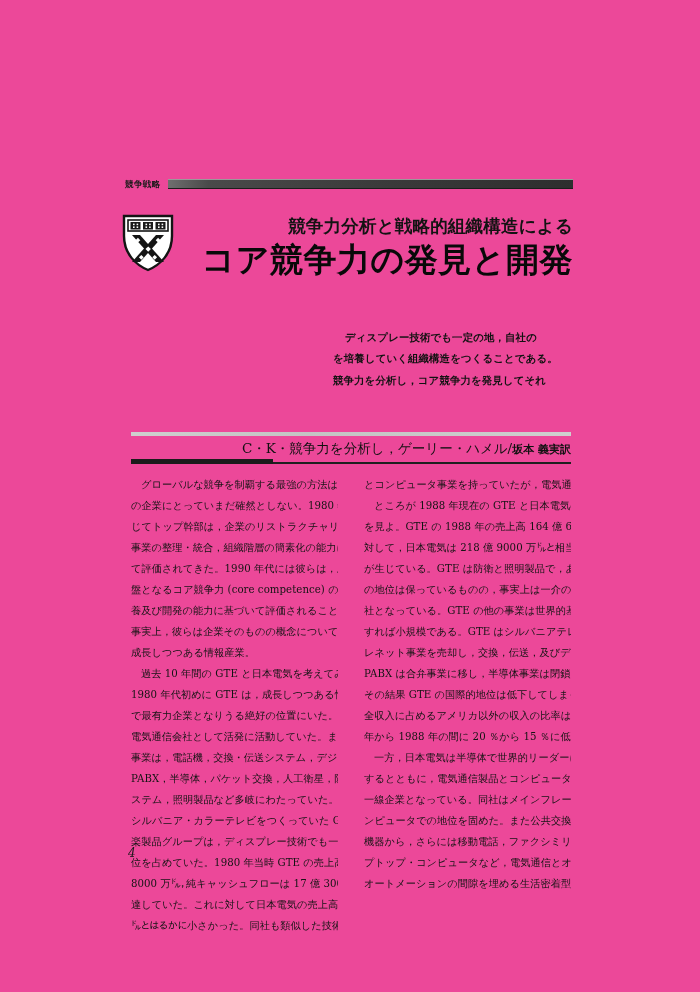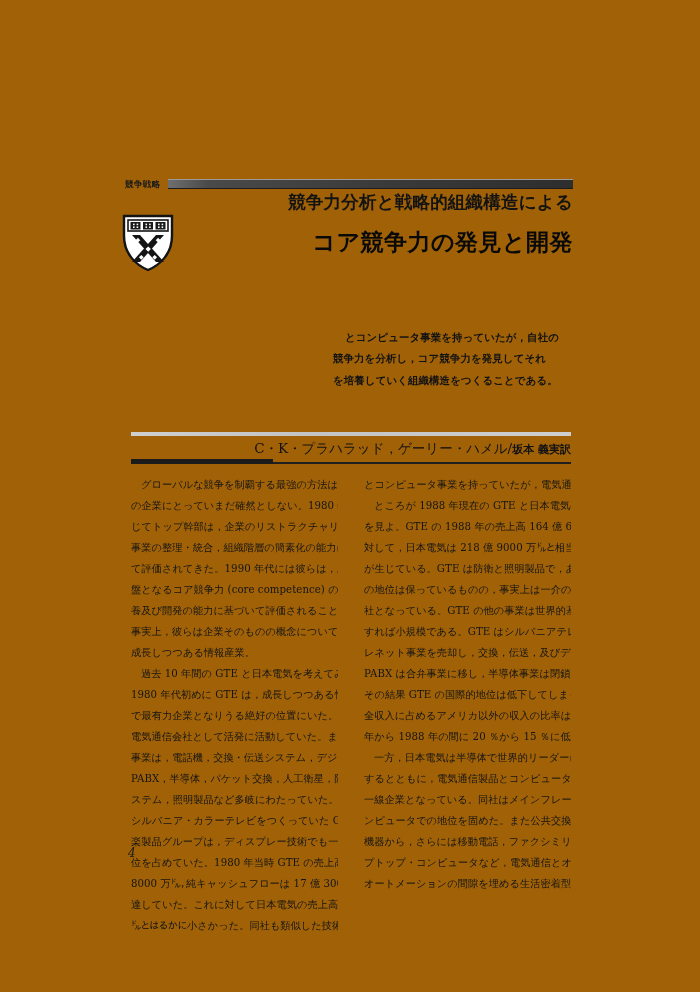--- a/index.html
+++ b/index.html
@@ -16,21 +16,21 @@
     color: #111111;
     overflow: hidden;
   }
 
   .page {
     position: absolute;
     left: 0;
     top: 0;
     width: 700px;
     height: 992px;
-    background: #a16207;
+    background: #ec4899;
   }
 
   
   .runhead {
     position: absolute;
     left: 125px;
     top: 176px;
     width: 448px;
     height: 16px;
     display: flex;
@@ -60,37 +60,37 @@
     left: 122px;
     top: 214px;
     width: 52px;
     height: 58px;
   }
 
   
   .title-block {
     position: absolute;
     left: 190px;
-    top: 192px;
+    top: 216px;
     width: 383px;
     text-align: right;
   }
   .subtitle {
     font-family: "DejaVu Serif", serif;
     font-size: 17.5px;
     font-weight: bold;
     letter-spacing: 0.2px;
     color: #131313;
     line-height: 1.18;
     white-space: nowrap;
   }
   .maintitle {
-    margin-top: 16px;
-    font-family: Liberation Sans, sans-serif;
-    font-size: 23px;
+    margin-top: 6px;
+    font-family: Liberation Mono, monospace;
+    font-size: 33px;
     font-weight: bold;
     letter-spacing: 0.5px;
     color: #090909;
     line-height: 1.2;
     white-space: nowrap;
   }
 
   
   .lead {
     position: absolute;
@@ -236,28 +236,28 @@
       </g>
     </svg>
   </div>
 
   <div class="title-block">
     <div class="subtitle">競争力分析と戦略的組織構造による</div>
     <div class="maintitle">コア競争力の発見と開発</div>
   </div>
 
   <div class="lead">
-    <span class="ln first">とコンピュータ事業を持っていたが，自社の</span>
+    <span class="ln first">ディスプレー技術でも一定の地，自社の</span>
+    <span class="ln">を培養していく組織構造をつくることである。</span>
     <span class="ln">競争力を分析し，コア競争力を発見してそれ</span>
-    <span class="ln">を培養していく組織構造をつくることである。</span>
   </div>
 
   <div class="rule-top"></div>
   <div class="byline">
-    <span>C・K・プラハラッド，ゲーリー・ハメル</span><span>/</span><span class="translator">坂本 義実訳</span>
+    <span>C・K・競争力を分析し，ゲーリー・ハメル</span><span>/</span><span class="translator">坂本 義実訳</span>
   </div>
   <div class="rule-bottom">
     <span class="thick"></span>
     <span class="thin"></span>
   </div>
 
   <div class="columns">
     <div class="col" id="col-left">
         <span class="ln indent">グローバルな競争を制覇する最強の方法は，多く</span>
         <span class="ln">の企業にとっていまだ確然としない。1980 年代を通</span>

